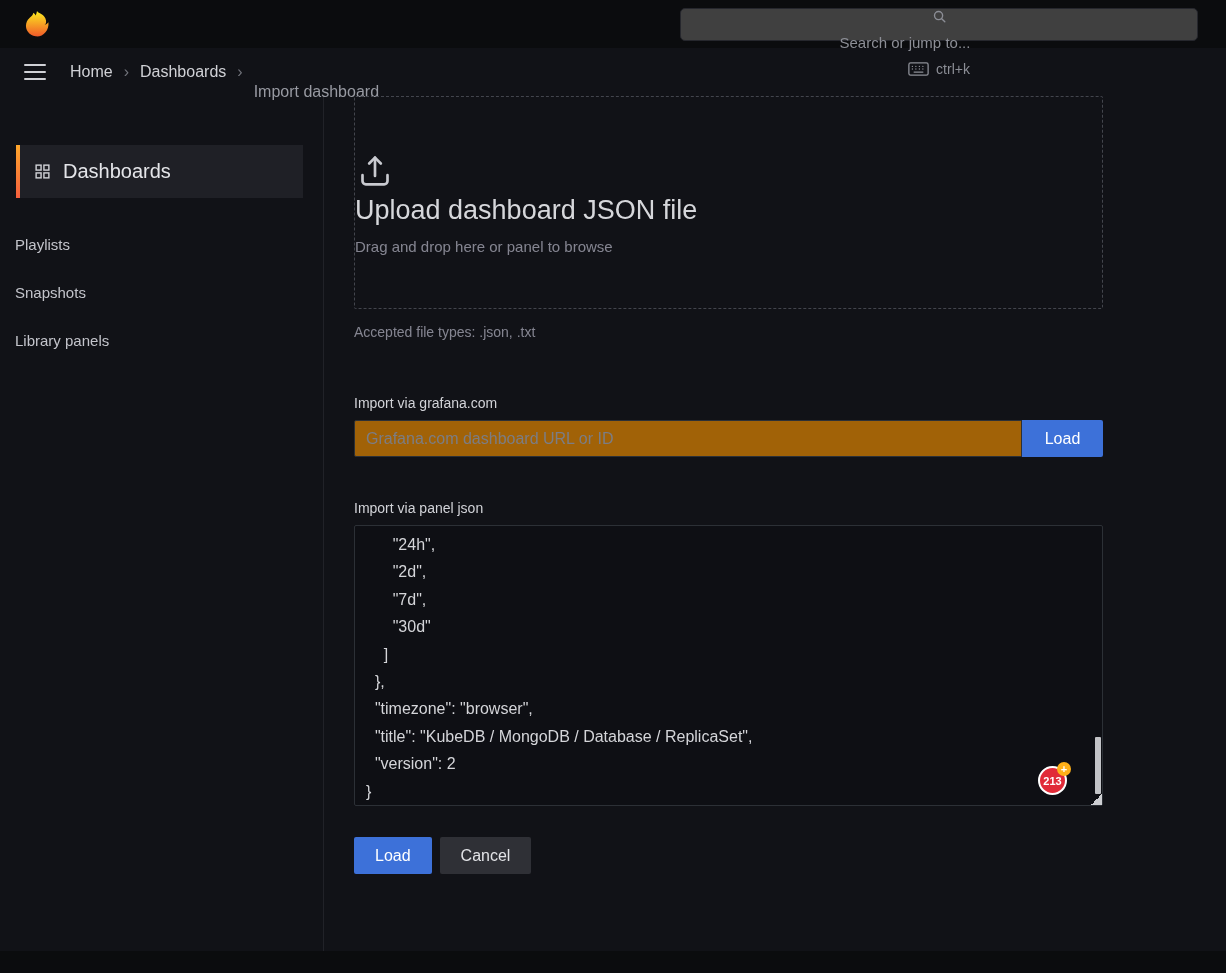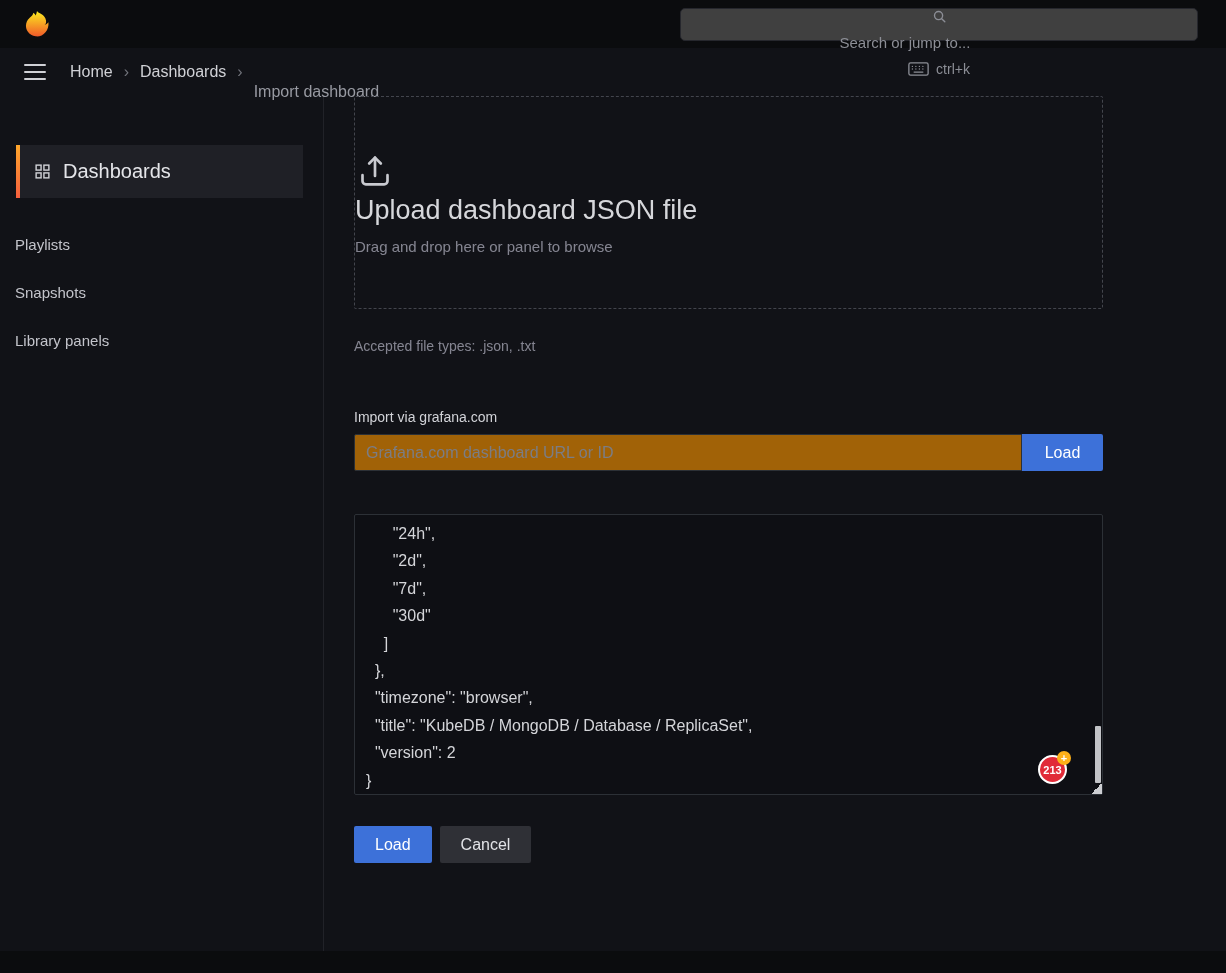--- a/index.html
+++ b/index.html
@@ -69,21 +69,21 @@
   .main { flex: 1; border-left: 1px solid rgba(204,204,220,0.09); padding-left: 30px; }
   .container { width: 749px; }
 
   .dropzone {
     height: 213px; border: 1px dashed #43454d; border-radius: 2px;
     display: flex; flex-direction: column; align-items: flex-start; justify-content: center;
     cursor: pointer;
   }
   .drop-title { font-size: 27px; font-weight: 400; color: #d6d7db; margin: 4px 0 12px; }
   .drop-hint { font-size: 15px; color: rgba(204,204,220,0.62); }
-  .accepted { margin-top: 29px; font-size: 14px; color: rgba(204,204,220,0.62); }
+  .accepted { margin-top: 15px; font-size: 14px; color: rgba(204,204,220,0.62); }
 
   .field-label { font-size: 14px; font-weight: 500; color: #d2d3d8; margin-bottom: 9px; }
   .gcom { margin-top: 55px; }
   .gcom-row { display: flex; }
   .text-input {
     flex: 1; height: 37px; background: #a16207; border: 1px solid #2c3036;
     border-radius: 2px 0 0 2px; padding: 0 11px; color: #ccccdc; font-size: 16px;
     outline: none; font-family: "Liberation Sans", sans-serif;
   }
   .text-input::placeholder { color: #7b7d85; }
@@ -215,20 +215,21 @@
 
       <section class="gcom">
         <div class="field-label">Import via grafana.com</div>
         <div class="gcom-row">
           <input class="text-input" type="text" placeholder="Grafana.com dashboard URL or ID" style="">
           <button class="load-inline">Load</button>
         </div>
       </section>
 
       <section class="pjson">
+        <div class="field-label">Import via panel json</div>
         <div class="ta-wrap">
           <textarea class="json-area" spellcheck="false" style="">      "24h",
       "2d",
       "7d",
       "30d"
     ]
   },
   "timezone": "browser",
   "title": "KubeDB / MongoDB / Database / ReplicaSet",
   "version": 2

